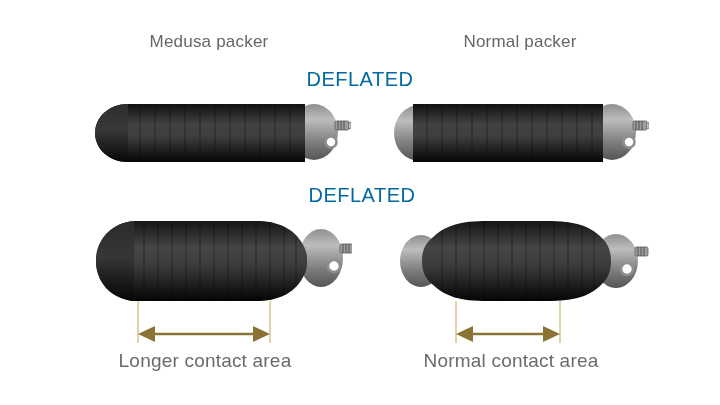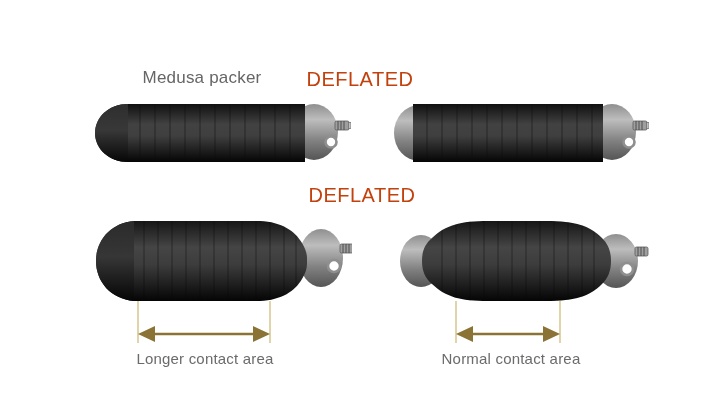--- a/index.html
+++ b/index.html
@@ -5,33 +5,34 @@
   html,body{margin:0;padding:0;background:#ffffff;}
   #stage{
     position:relative;width:720px;height:405px;background:#ffffff;overflow:hidden;
     font-family:"Liberation Sans", sans-serif;
   }
   .abs{position:absolute;}
   .col-title{
     width:220px;text-align:center;font-size:17px;color:#666666;letter-spacing:.2px;
   }
   .state-label{
-    width:220px;text-align:center;font-size:20px;color:#c2410c;letter-spacing:.5px;
+    width:220px;text-align:center;font-size:20px;color:#0369a1;letter-spacing:.5px;
   }
   .contact-label{
-    width:230px;text-align:center;font-size:15px;color:#6b6b6b;letter-spacing:.2px;
+    width:230px;text-align:center;font-size:19px;color:#6b6b6b;letter-spacing:.2px;
   }
   svg{display:block;}
 </style>
 </head>
 <body>
 
 <div id="stage">
 
-  <div class="abs col-title" style="left:92px;top:32px;margin-top:36px;">Medusa packer</div>
+  <div class="abs col-title" style="left:99px;top:32px;">Medusa packer</div>
+  <div class="abs col-title" style="left:410px;top:32px;">Normal packer</div>
 
   <div class="abs state-label" style="left:250px;top:68px;">DEFLATED</div>
 
   <div class="abs" style="left:95px;top:104px;">
     <svg width="256" height="58" viewBox="0 0 256 58">
       <defs>
         <linearGradient id="d1body" x1="0" y1="0" x2="0" y2="1">
           <stop offset="0" stop-color="#101010"></stop>
             <stop offset="0.35" stop-color="#424242"></stop>
           <stop offset="0.55" stop-color="#3f3f3f"></stop>

